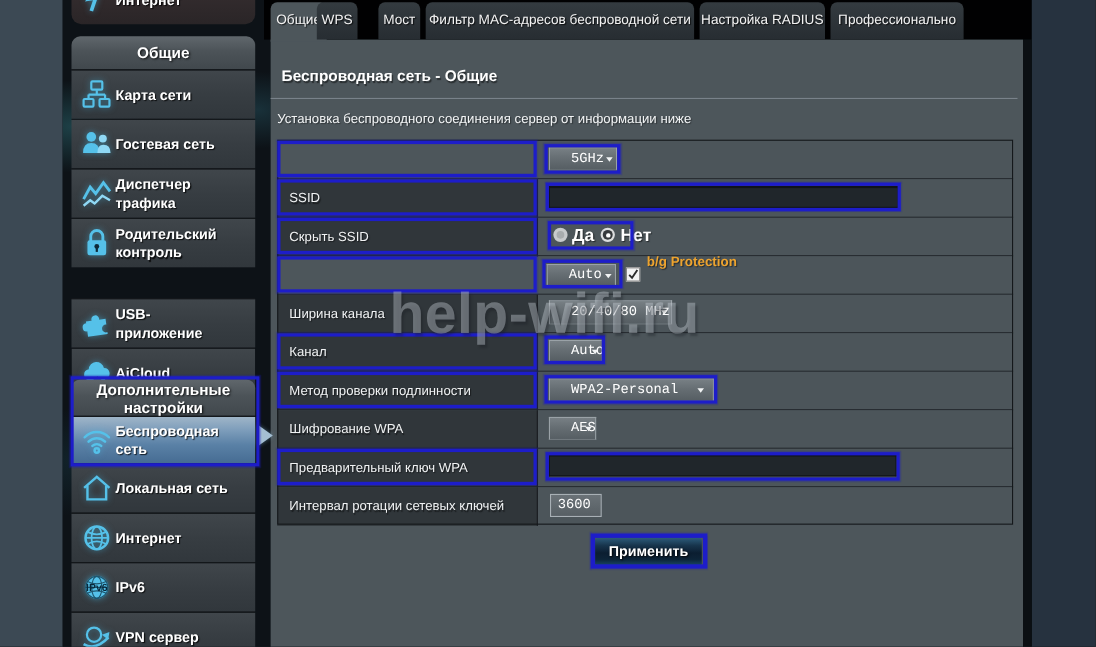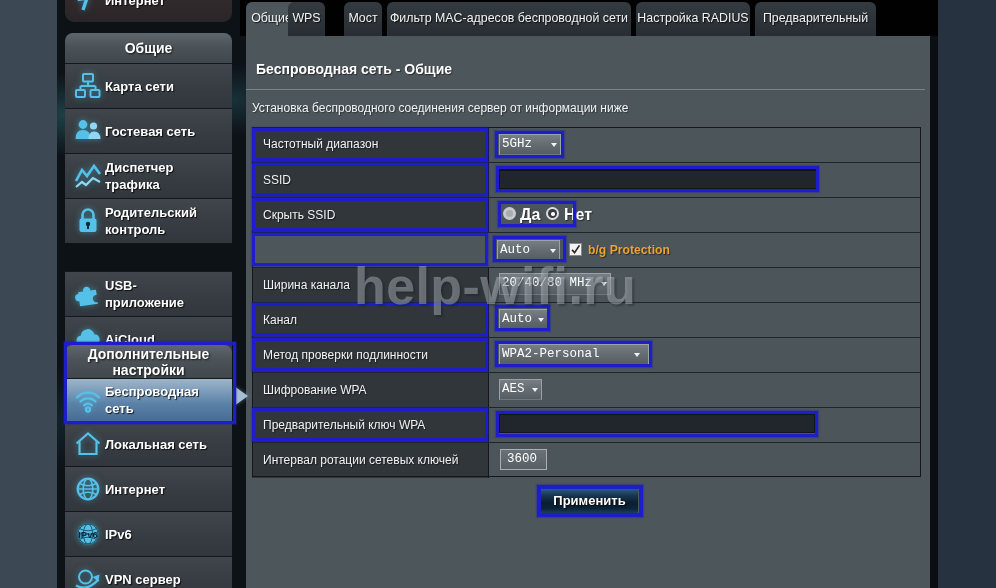--- a/index.html
+++ b/index.html
@@ -41,21 +41,21 @@
 .tbl{left:252px;top:127px;width:669px;height:350px;border:1px solid #14181b}
 .trow{position:absolute;left:252px;width:669px;height:35px}
 .tlab{position:absolute;left:0;top:0;width:237px;height:35px;background:#30363a;
  border-right:1px solid #14181b;color:#f0f2f3;font-size:12px;line-height:35px;padding-left:11px;
  text-shadow:1px 1px 1px rgba(0,0,0,.5)}
 .tval{position:absolute;left:237px;top:0;width:432px;height:35px;background:#4c555a}
 .tsep{border-top:1px solid #20252a}
 
 .sel2{position:absolute;background:linear-gradient(180deg,#777f84 0%,#666e73 45%,#565e63 100%);
  border:1px solid #9aa2a7;border-bottom-color:#70787d;color:#fff;
- font-family:"Liberation Mono",monospace;font-size:12.5px;line-height:19px;padding-left:2px;white-space:nowrap}
+ font-family:"Liberation Mono",monospace;font-size:12.5px;line-height:19px;padding-left:19px;white-space:nowrap}
 .sel2 .ar{position:absolute;right:3px;top:8px;width:0;height:0;border-left:3.5px solid transparent;
  border-right:3.5px solid transparent;border-top:4.5px solid #f2f4f5}
 .inp{position:absolute;background:#20262b;border:1px solid #12161a;border-top:2px solid #101419}
 .inp3600{position:absolute;background:linear-gradient(180deg,#6a7277,#575f64);
  border:1px solid #a8b0b5;color:#fff;font-family:"Liberation Mono",monospace;
  font-size:12.5px;line-height:19px;padding-left:6px}
 .annot{position:absolute;border:3px solid #1d1dc9;box-shadow:0 0 1px 1px rgba(30,30,190,.35)}
 .radio{position:absolute;width:13px;height:13px;border-radius:50%;background:#c7cacc}
 .rdot{position:absolute;border-radius:50%}
 .cbx{position:absolute;width:13px;height:13px;background:#f2f2f2;border:1px solid #888}
@@ -199,26 +199,25 @@
       <span class="txt">VPN сервер</span>
     </div>
   </div>
 <div class="arrowr"></div>
 <div class="annot" style="left:64px;top:342px;width:172px;height:82px;z-index:50"></div>
 <div class="abs tab act" style="left:246px;width:51px">Общие</div>
 <div class="abs tab" style="left:288px;width:37px">WPS</div>
 <div class="abs tab" style="left:344px;width:38px">Мост</div>
 <div class="abs tab" style="left:387px;width:244px">Фильтр MAC-адресов беспроводной сети</div>
 <div class="abs tab" style="left:636px;width:114px">Настройка RADIUS</div>
-<div class="abs tab" style="left:755px;width:121px">Предварительный</div>
+<div class="abs tab" style="left:755px;width:121px">Профессионально</div>
 <h1>Беспроводная сеть - Общие</h1>
 <div class="abs rule"></div>
 <div class="abs sub">Установка беспроводного соединения сервер от информации ниже</div>
 <div class="trow" style="top:127px">
-    <div class="tlab">Частотный диапазон</div>
     <div class="tval"></div>
   </div>
 <div class="trow tsep" style="top:162px">
     <div class="tlab">SSID</div>
     <div class="tval"></div>
   </div>
 <div class="trow tsep" style="top:197px">
     <div class="tlab">Скрыть SSID</div>
     <div class="tval"></div>
   </div>
@@ -257,21 +256,21 @@
 <div class="rlab" style="left:520px;top:206px">Да</div>
 <div class="radio" style="left:546px;top:207px;background:#dcdedf"></div>
 <div class="rdot" style="left:548px;top:209px;width:9px;height:9px;background:#35393c"></div>
 <div class="rdot" style="left:551px;top:212px;width:3.5px;height:3.5px;background:#fff"></div>
 <div class="rlab" style="left:564px;top:206px">Нет</div>
 <div class="sel2" style="left:497px;top:240px;width:63px;height:20px">Auto<span class="ar"></span></div>
 <div class="cbx" style="left:569px;top:243px"></div>
 <svg class="abs" style="left:569px;top:243px" width="13" height="13" viewBox="0 0 13 13">
     <path d="M3 6.8 l2.6 2.8 L10.4 2.4" stroke="#2a2a2a" stroke-width="1.7" fill="none"></path>
   </svg>
-<div class="rlab" style="left:588px;top:243px;color:#eda32e;font-weight:bold;font-size:12.2px">b/g Protection</div>
+<div class="rlab" style="left:588px;top:231px;color:#eda32e;font-weight:bold;font-size:12.2px">b/g Protection</div>
 <div class="sel2" style="left:499px;top:273px;width:112px;height:22px">20/40/80 MHz<span class="ar"></span></div>
 <div class="sel2" style="left:499px;top:309px;width:49px;height:20px">Auto<span class="ar"></span></div>
 <div class="sel2" style="left:499px;top:344px;width:150px;height:21px">WPA2-Personal<span class="ar" style="right:8px"></span></div>
 <div class="sel2" style="left:499px;top:379px;width:43px;height:21px">AES<span class="ar"></span></div>
 <div class="inp" style="left:499px;top:413px;width:316px;height:20px"></div>
 <div class="inp3600" style="left:500px;top:449px;width:47px;height:21px">3600</div>
 <div class="wm">help-wifi.ru</div>
 <div class="btn">Применить</div>
 <div class="annot" style="left:252px;top:128px;width:236px;height:33px"></div>
 <div class="annot" style="left:495px;top:131px;width:69px;height:27px"></div>

